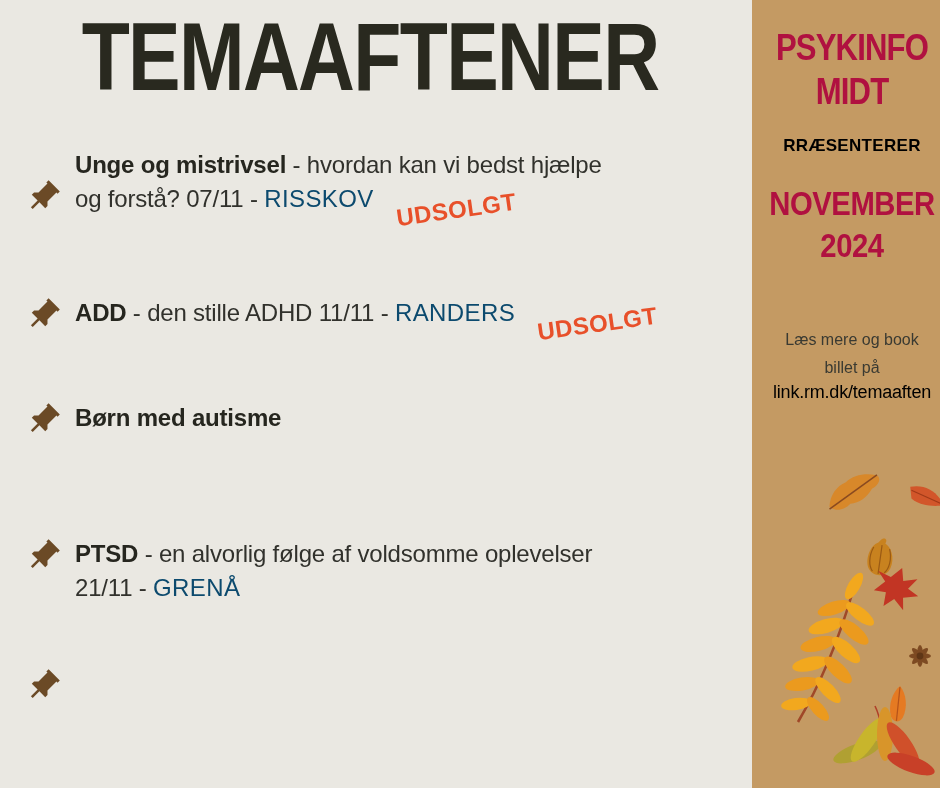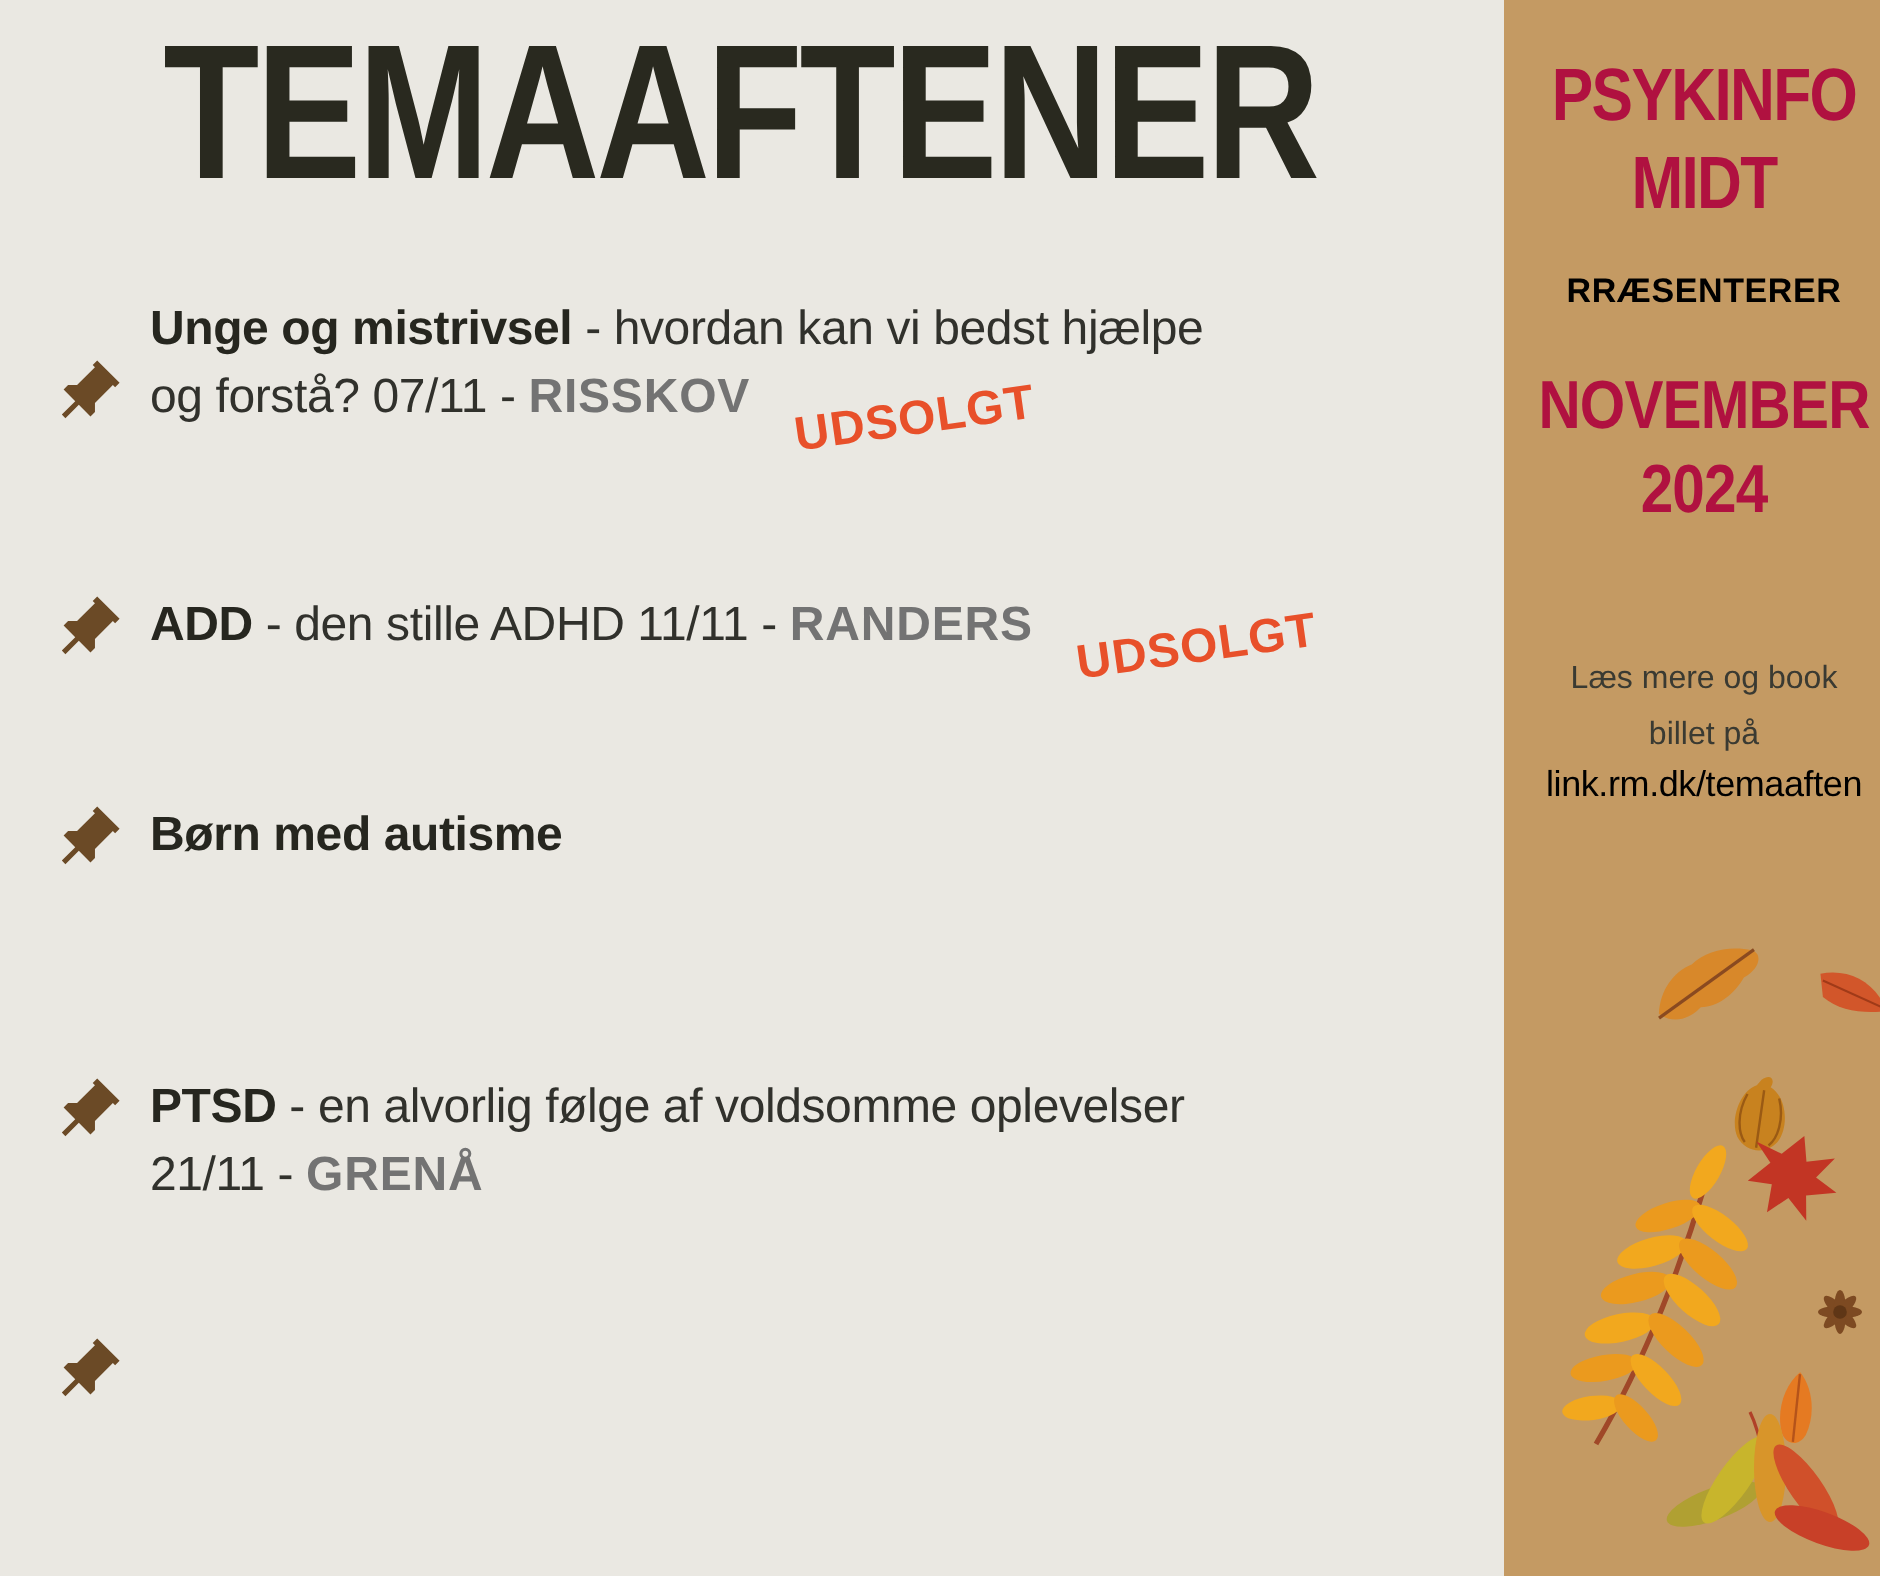--- a/index.html
+++ b/index.html
@@ -11,21 +11,21 @@
   .title {
     position:absolute; top:2px; left:0; width:740px; margin:0;
     text-align:center; font-size:96px; font-weight:700; color:#29291f;
     letter-spacing:-2px; transform:scaleX(0.82); transform-origin:50% 50%;
     white-space:nowrap; line-height:110px;
   }
   .event { position:absolute; left:24px; display:flex; gap:13px; }
   .pin { width:38px; height:38px; flex:none; margin-top:0px; }
   .event-text { font-size:24px; line-height:34px; color:#31312c; letter-spacing:-0.2px; }
   .event-text b { font-weight:700; color:#26261f; }
-  .loc { color:#737373; font-weight:700; letter-spacing:0.4px; }
+  .loc { color:#0c4a6e; font-weight:400; letter-spacing:0.4px; }
   .soldout {
     display:inline-block; color:#e8502a; font-weight:700; font-size:24px;
     letter-spacing:0.5px; transform:rotate(-8deg); position:relative;
     top:11px; margin-left:22px;
   }
   .ev1 { top:148px;align-items:flex-end; } .ev2 { top:296px; } .ev3 { top:401px; }
   .ev4 { top:537px; } .ev5 { top:667px; }
 
   
   .sidebar { position:relative; width:193px; height:788px; background:#c49a63; flex:none;margin-left:12px; }

